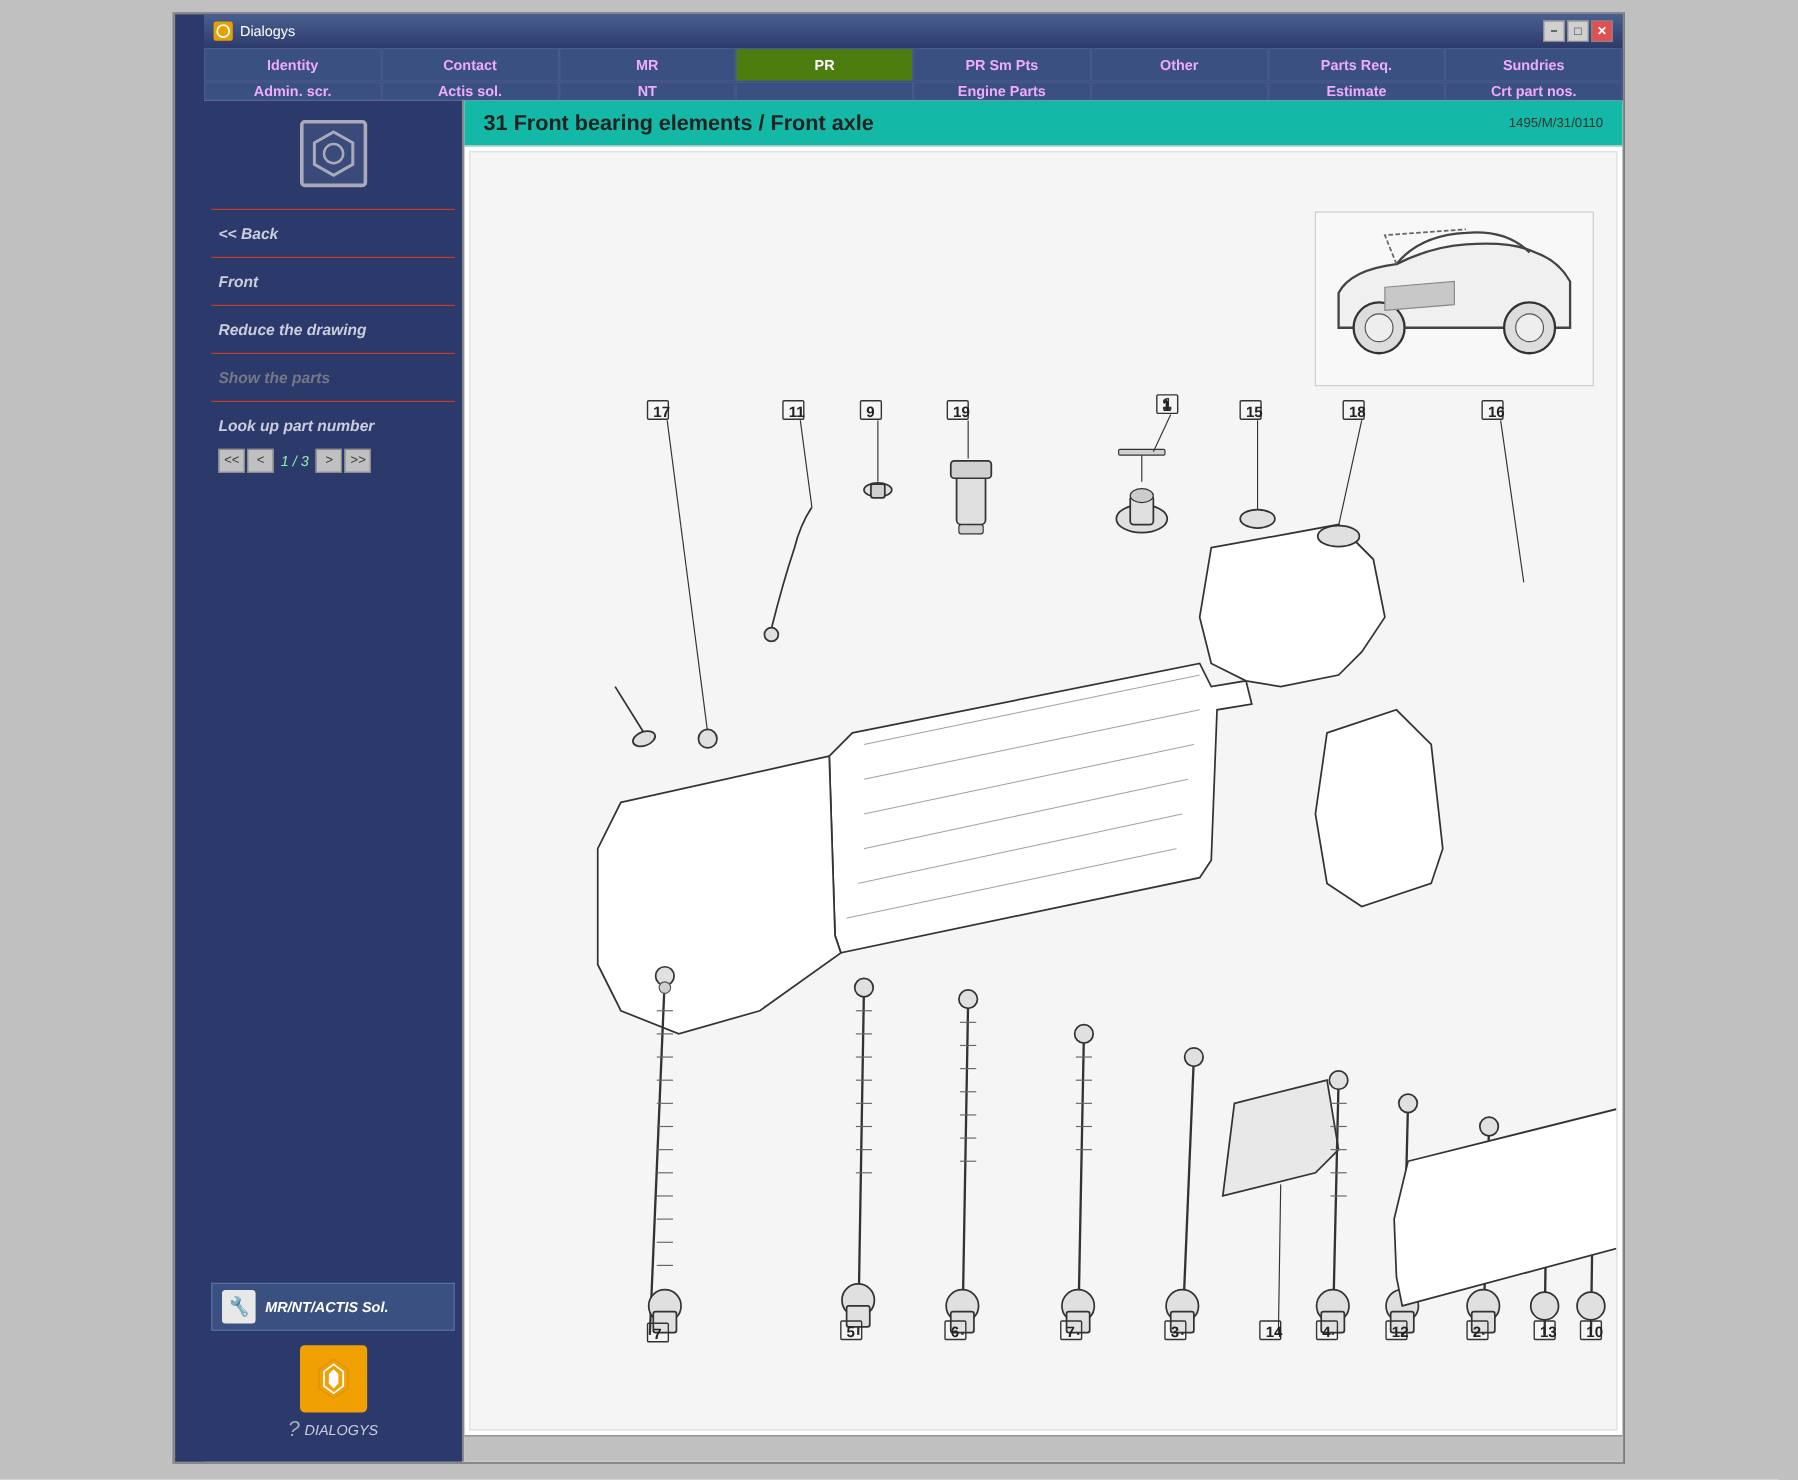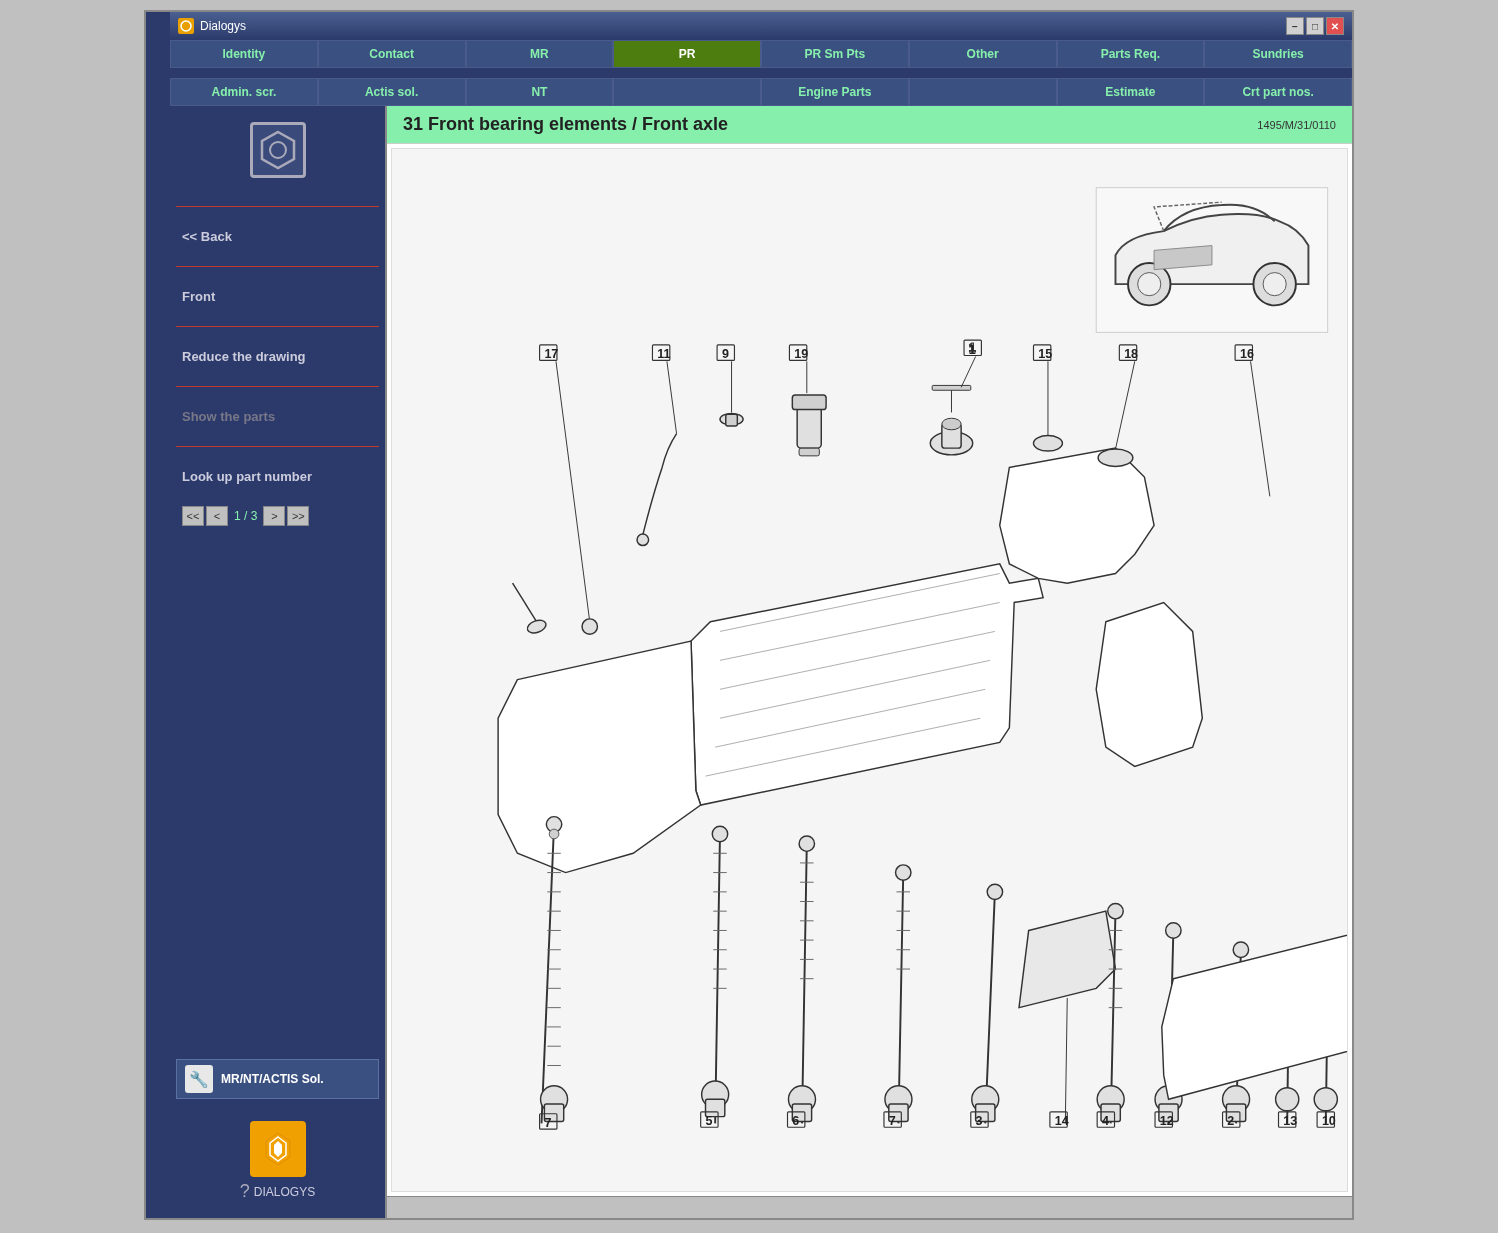--- a/index.html
+++ b/index.html
@@ -77,45 +77,45 @@
       flex: 1;
       display: flex;
       align-items: center;
       justify-content: center;
       font-size: 12px;
       font-weight: bold;
       cursor: pointer;
       border: 1px solid #4a5a8a;
     }
     .nav-tab.active-pr { background: #4d7c0f; color: white; }
-    .nav-tab.normal { background: #3a5080; color: #86efac; }
+    .nav-tab.normal { background: #3a5080; color: #f0abfc; }
 
     .nav-row2 {
       display: flex;
-      height: 28px;
+      height: 16px;
       background: #2b3a6b;
-      margin-top: 10px;
     }
 
     
     .main-content {
       display: flex;
       flex: 1;
       background: #e8e8e8;
     }
 
     
     .sidebar {
       width: 215px;
       background: #2b3a6b;
       display: flex;
       flex-direction: column;
       padding: 8px 4px;
-      gap: 12px;
+      gap: 2px;
       flex-shrink: 0;
+      font-style: italic;
     }
 
     .sidebar-logo-area {
       display: flex;
       align-items: center;
       justify-content: center;
       padding: 8px;
       margin-bottom: 4px;
     }
     .gear-icon {
@@ -225,21 +225,21 @@
       display: flex;
       flex-direction: column;
       border-left: 2px solid #888;
     }
 
     .content-header {
       display: flex;
       justify-content: space-between;
       align-items: center;
       padding: 8px 16px;
-      background: #86efac;
+      background: #14b8a6;
       border-bottom: 1px solid #ccc;
     }
     .content-title {
       font-size: 18px;
       font-weight: bold;
       color: #222;
     }
     .content-ref {
       font-size: 11px;
       color: #333;

